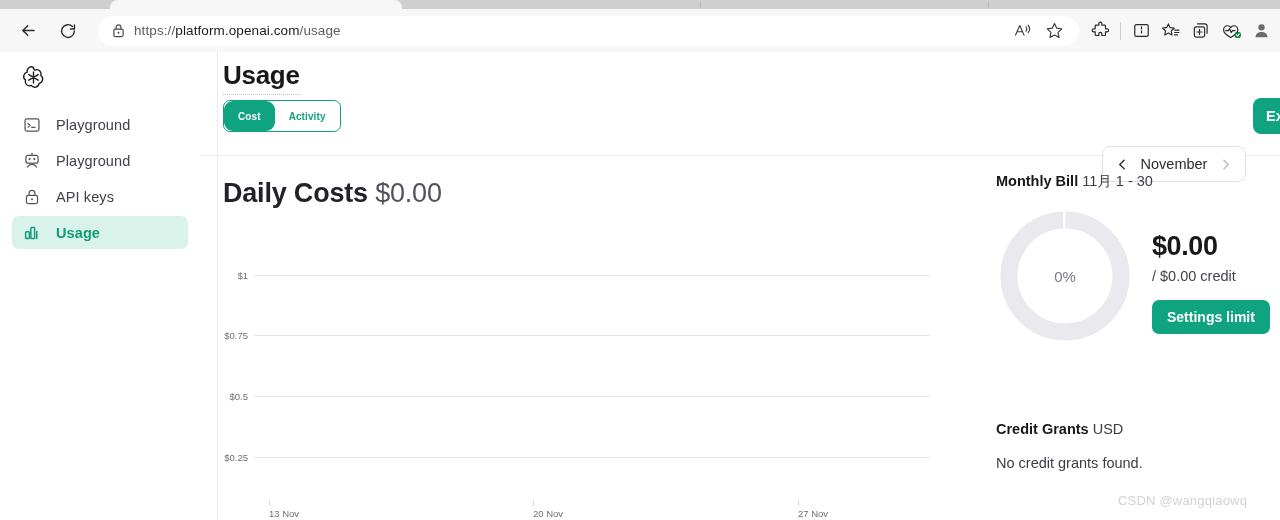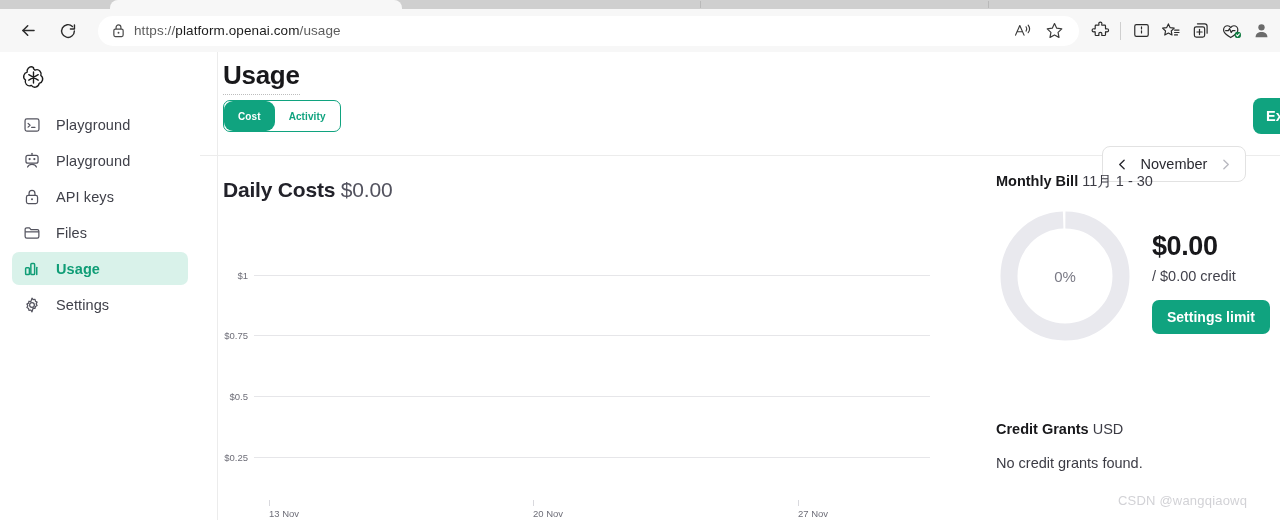--- a/index.html
+++ b/index.html
@@ -112,21 +112,21 @@
     position: absolute; left: 1053px; top: 46px; width: 64px; height: 36px;
     background: #10a37f; border-radius: 8px; color: #fff;
     display: flex; align-items: center; padding-left: 13px;
     font-size: 14.5px; font-weight: bold; cursor: pointer; overflow: hidden;
     white-space: nowrap;
   }
 
   
   .chart-title {
     position: absolute; left: 23px; top: 126px;
-    font-size: 21px; font-weight: bold; color: #22222a; letter-spacing: -.2px;
+    font-size: 27px; font-weight: bold; color: #22222a; letter-spacing: -.2px;
   }
   .chart-title .amt { color: #52525e; font-weight: normal; }
   #chart-area { position: absolute; left: 14px; top: 158px; width: 720px; height: 290px; }
 
   
   #right-panel { position: absolute; left: 796px; top: 120px; width: 290px; }
   .panel-head { font-size: 14.5px; color: #2b2b33; margin-bottom: 6px; }
   .panel-head b { font-weight: bold; color: #18181b; }
   .panel-head .sub { color: #3c3c45; }
   .bill-row { display: flex; align-items: flex-start; margin-top: 16px; }
@@ -296,50 +296,32 @@
         <span class="ico">
           <svg width="18" height="18" viewBox="0 0 22 22" fill="none" stroke="#53535e" stroke-width="1.5" stroke-linejoin="round">
             <rect x="4.2" y="9" width="13.6" height="10" rx="2.2"></rect>
             <path d="M7.4 9V6.6a3.6 3.6 0 0 1 7.2 0V9"></path>
             <circle cx="11" cy="13.7" r="1.25" fill="#53535e" stroke="none"></circle>
           </svg>
         </span>
         <span class="lbl">API keys</span>
       </div>
 
-      <div class="nav-item">
-        <span class="ico">
-          <svg width="18" height="18" viewBox="0 0 22 22" fill="none" stroke="#53535e" stroke-width="1.5" stroke-linejoin="round">
-            <path d="M2.6 6.6a2 2 0 0 1 2-2h3.3l1.8 2.2h7.7a2 2 0 0 1 2 2v6.6a2 2 0 0 1-2 2h-12.8a2 2 0 0 1-2-2z"></path>
-            <line x1="2.6" y1="9.6" x2="19.4" y2="9.6"></line>
-          </svg>
-        </span>
-        <span class="lbl">Files</span>
-      </div>
 
       <div class="nav-item active">
         <span class="ico">
           <svg width="18" height="18" viewBox="0 0 22 22" fill="none" stroke="#0f9d76" stroke-width="1.8" stroke-linejoin="round" stroke-linecap="round">
             <rect x="3.2" y="9.4" width="4.6" height="8.4" rx="1.1"></rect>
             <rect x="9.6" y="4.4" width="4.6" height="13.4" rx="1.1"></rect>
             <line x1="16.8" y1="9" x2="16.8" y2="17.8"></line>
           </svg>
         </span>
         <span class="lbl">Usage</span>
       </div>
 
-      <div class="nav-item">
-        <span class="ico">
-          <svg width="18" height="18" viewBox="0 0 22 22" fill="none" stroke="#53535e" stroke-width="1.5" stroke-linejoin="round">
-            <path d="M11 2.6l1.4 1.9 2.3-.5.5 2.3 2 1.2-1.1 2.1 1.1 2.1-2 1.2-.5 2.3-2.3-.5L11 19.4l-1.4-2.3-2.3.5-.5-2.3-2-1.2 1.1-2.1-1.1-2.1 2-1.2.5-2.3 2.3.5z"></path>
-            <circle cx="11" cy="11" r="2.9"></circle>
-          </svg>
-        </span>
-        <span class="lbl">Settings</span>
-      </div>
 
     </div>
   </div>
 
   <div id="content">
 
     <div id="page-header">
       <div class="page-title">Usage</div>
 
       <div class="seg-toggle">

